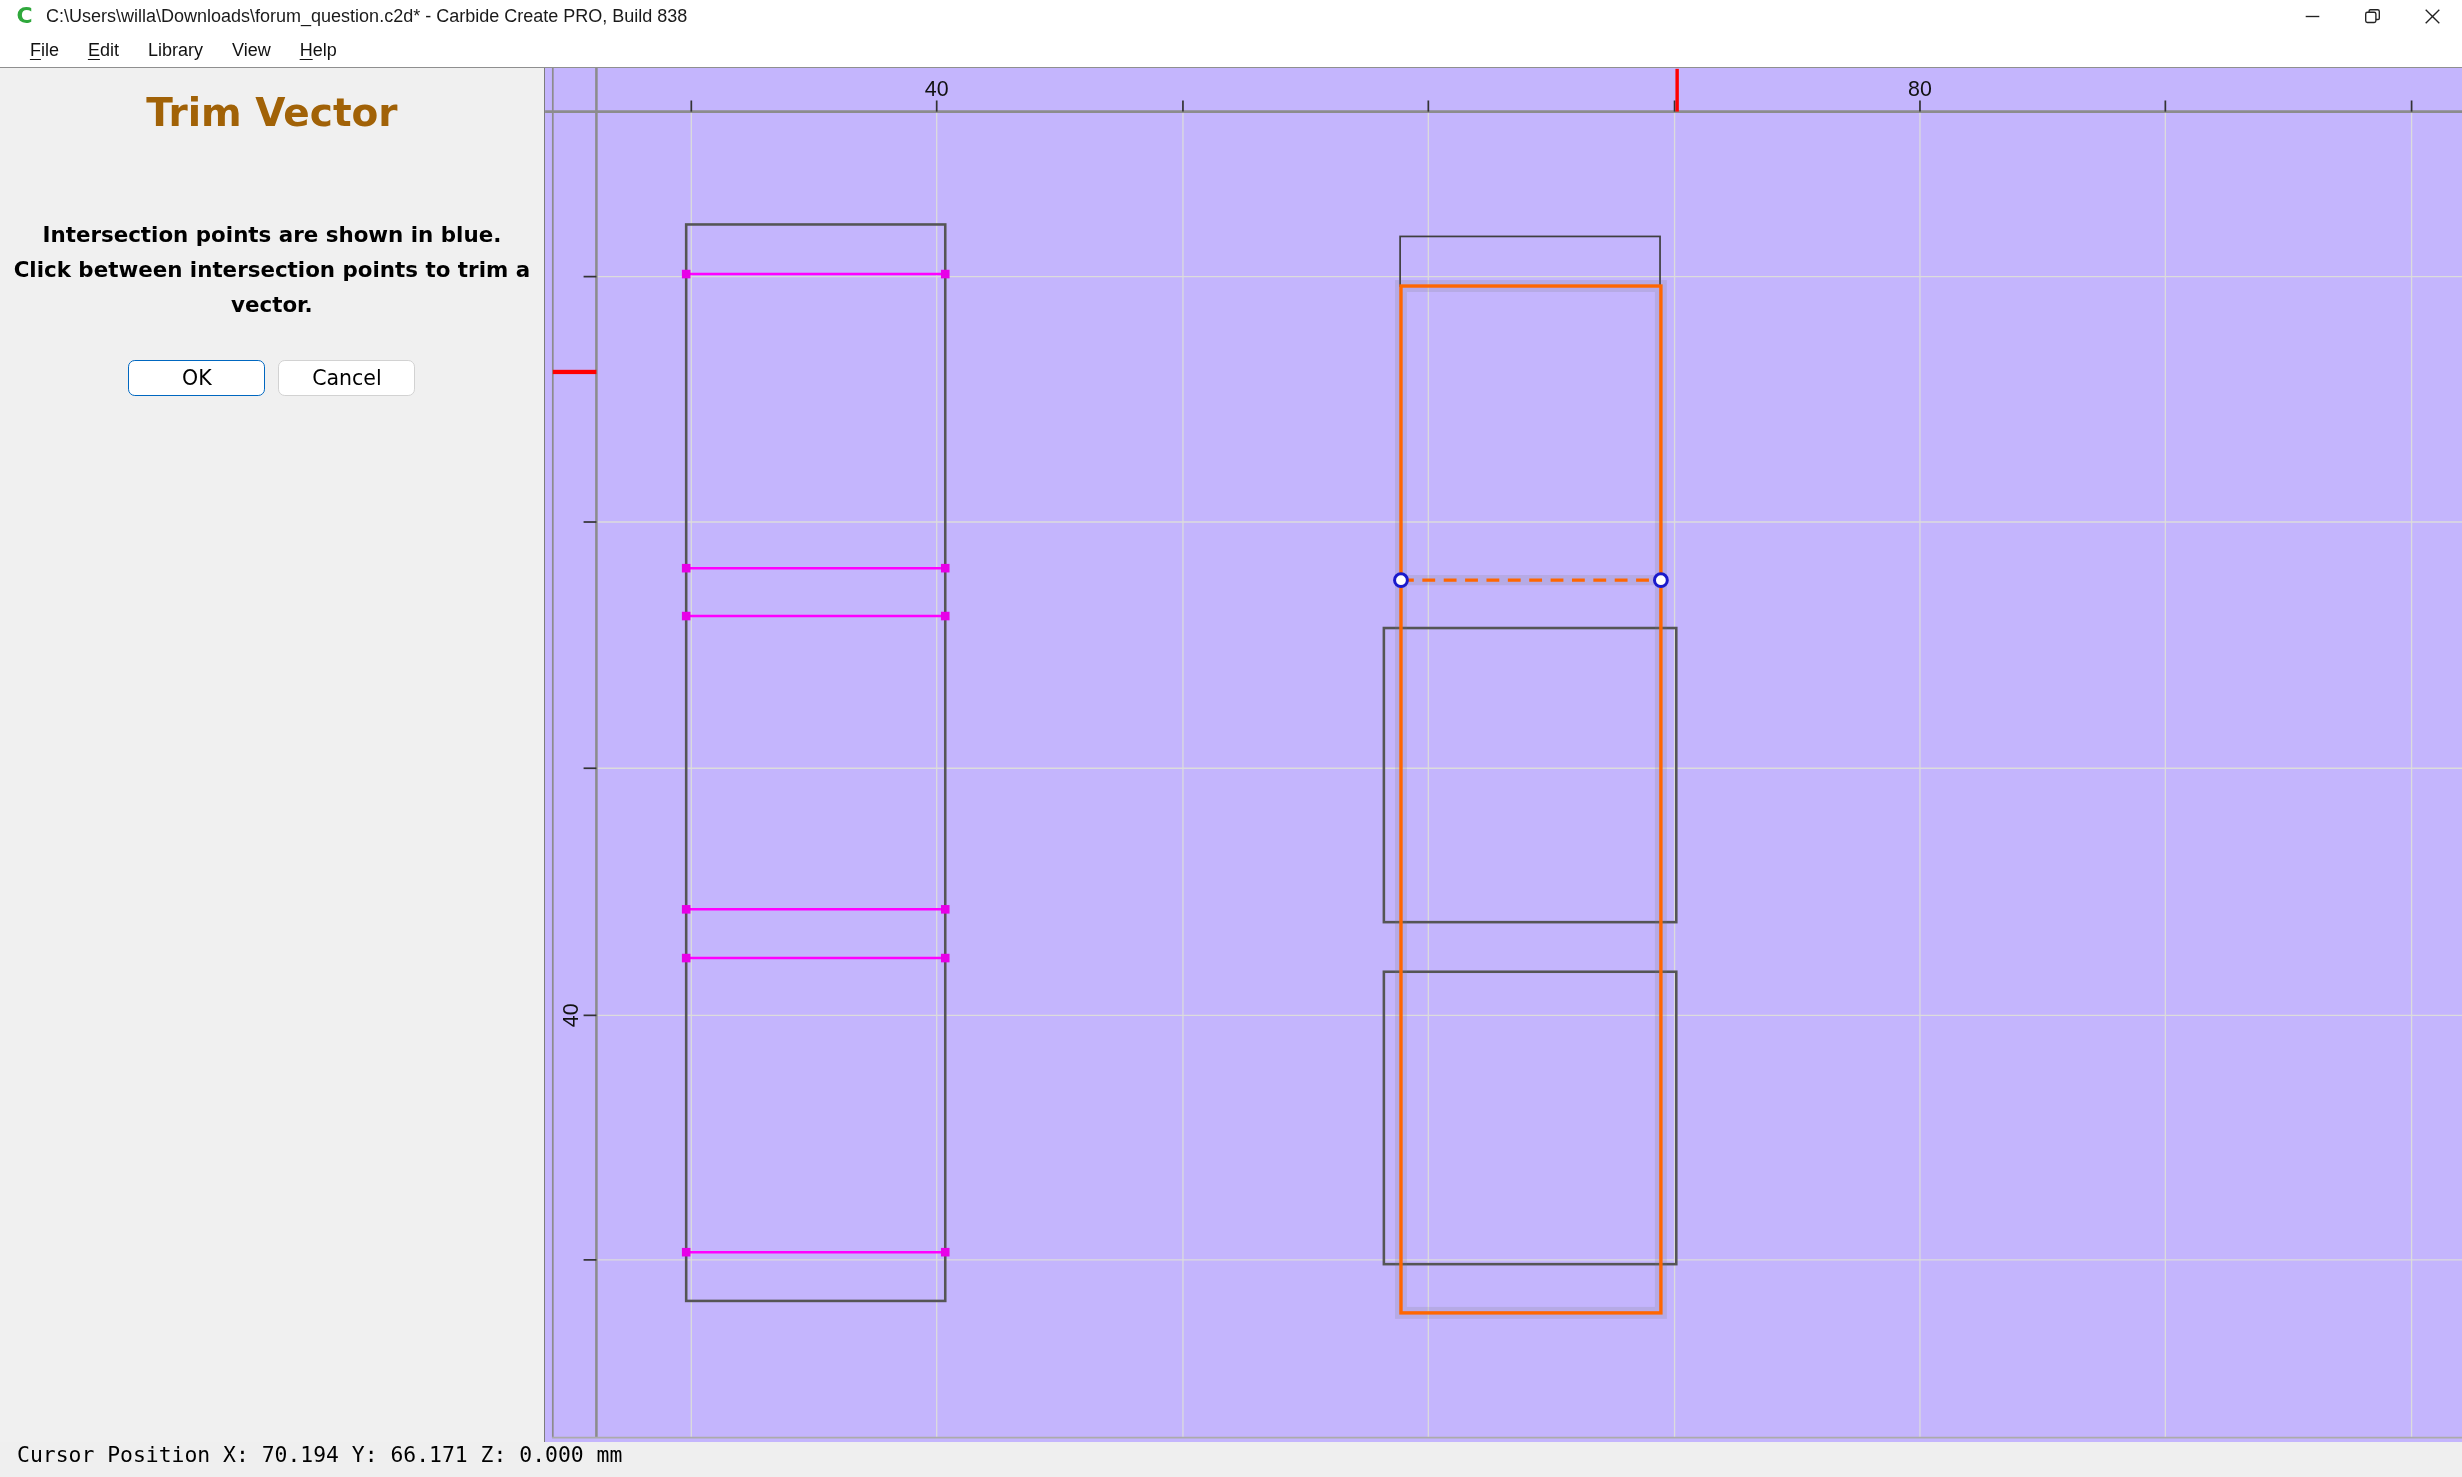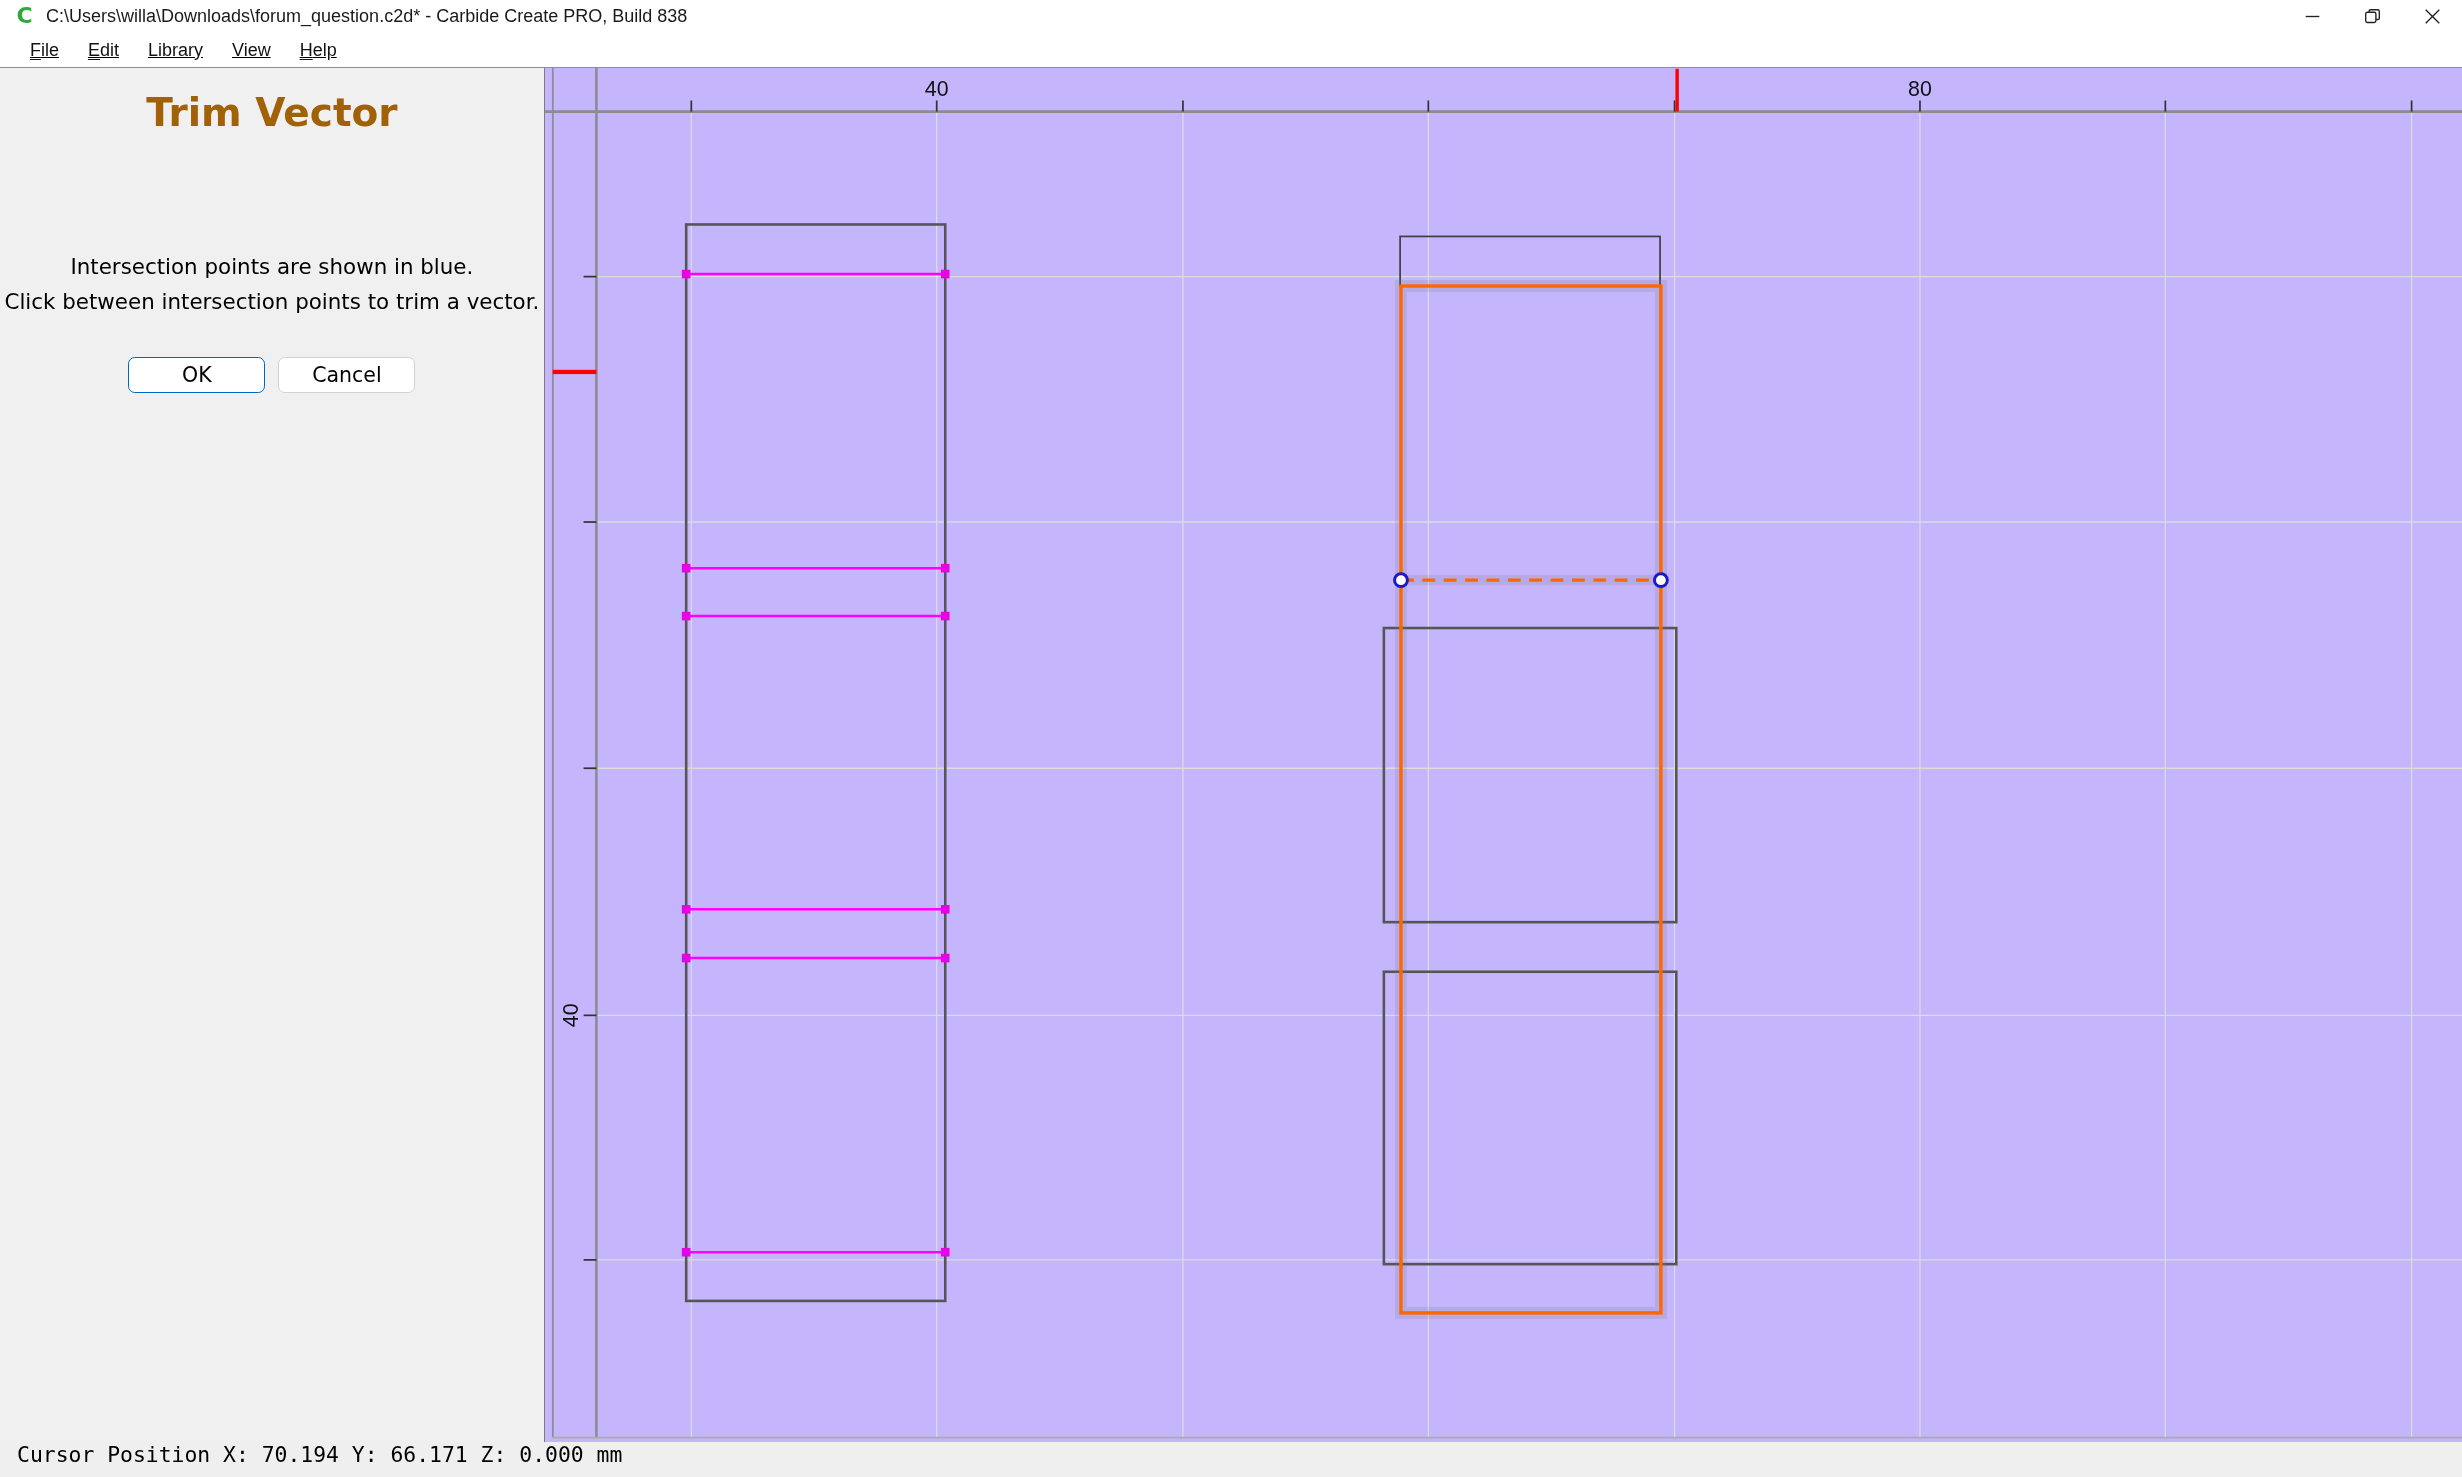--- a/index.html
+++ b/index.html
@@ -12,31 +12,31 @@
               color:#2fa83c; font-family:"DejaVu Sans", sans-serif; font-weight:bold;
               font-size:22px; line-height:22px; text-align:center; }
   .title-text { font-size:18px; color:#1a1a1a; }
   .win-controls { position:absolute; right:0; top:0; height:32px; display:flex; }
   .win-btn { width:60px; height:32px; display:flex; align-items:center; justify-content:center;
              background:transparent; border:none; cursor:default; }
   .win-btn svg { stroke:#222; stroke-width:1.6; fill:none; }
 
   
   .menubar { height:36px; background:#ffffff; border-bottom:1.7px solid #8f8f8f;
-             display:flex; align-items:center; padding-left:15.4px;text-decoration:underline; }
+             display:flex; align-items:center; padding-left:15.4px; }
   .menu-item { font-size:18px; color:#111; padding:0 14.5px; height:34px; line-height:34px; }
   .menu-item u { text-underline-offset:2.6px; }
 
   
   .main { display:flex; height:1374px; }
   .side-panel { width:545px; background:#f0f0f0; border-right:1.7px solid #7d7d7d; height:100%; }
   .panel-title { margin-top:22px; text-align:center; font-family:"DejaVu Sans", sans-serif;
                  font-weight:bold; font-size:39px; color:#a16207; }
-  .panel-instructions { margin-top:114px; text-align:center; font-family:"DejaVu Sans", sans-serif;
-                        font-size:21.4px; color:#000; line-height:35px; }
+  .panel-instructions { margin-top:82px; text-align:center; font-family:"DejaVu Sans", sans-serif;
+                        font-size:21.4px; color:#000; line-height:35px;font-weight:bold; }
   .panel-buttons { margin-top:38px; display:flex; justify-content:center; gap:13px; }
   .btn { width:137px; height:36px; background:#ffffff; border-radius:6.8px;
          font-family:"DejaVu Sans", sans-serif; font-size:20.5px; color:#000; }
   .btn-ok { border:1.7px solid #0067c0; }
   .btn-cancel { border:1.7px solid #d2d2d2; }
 
   .canvas-wrap { position:relative; width:1918px; height:1374px; background:#c4b5fd; }
   .canvas-wrap svg { position:absolute; left:0; top:0; }
 
   

